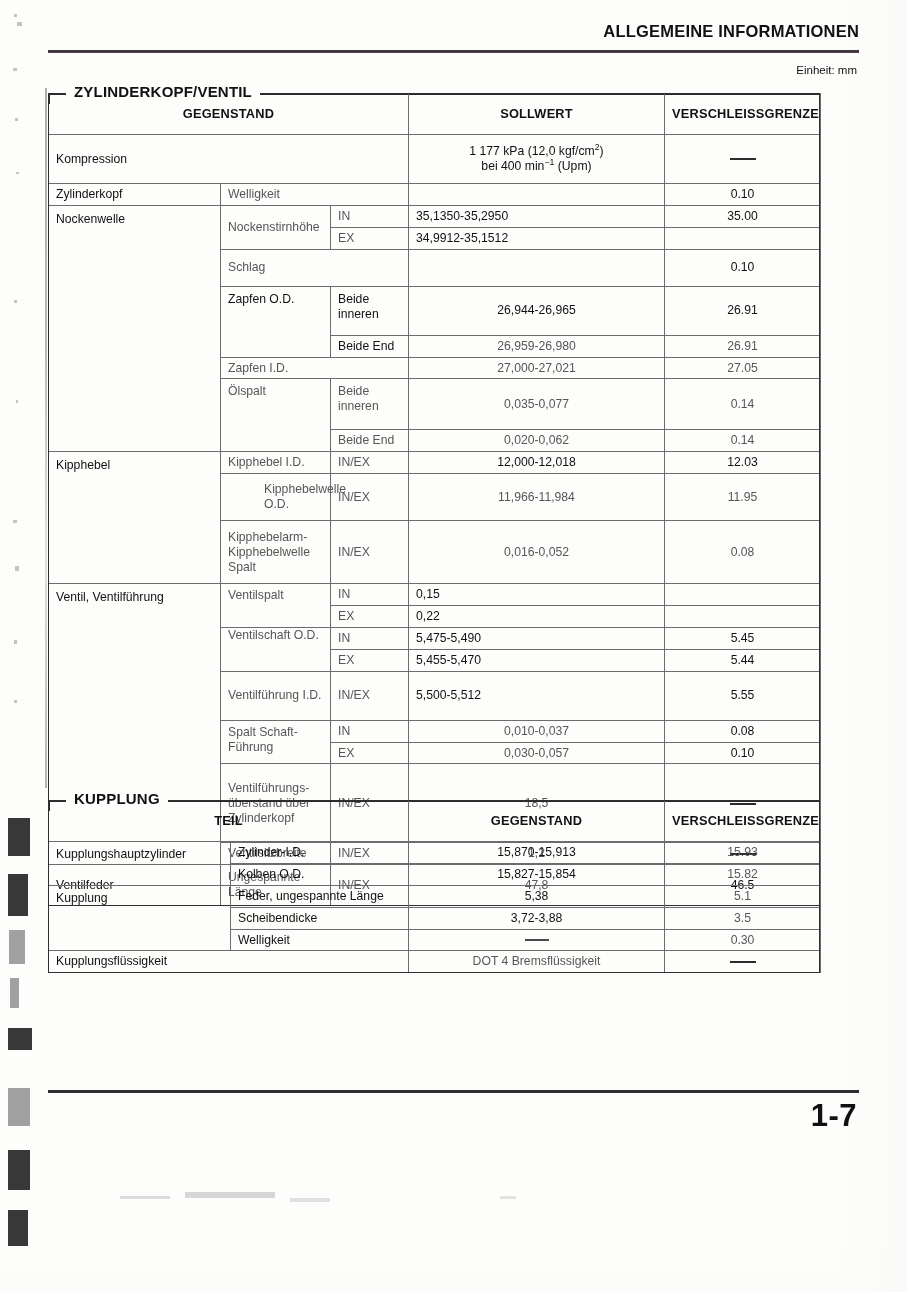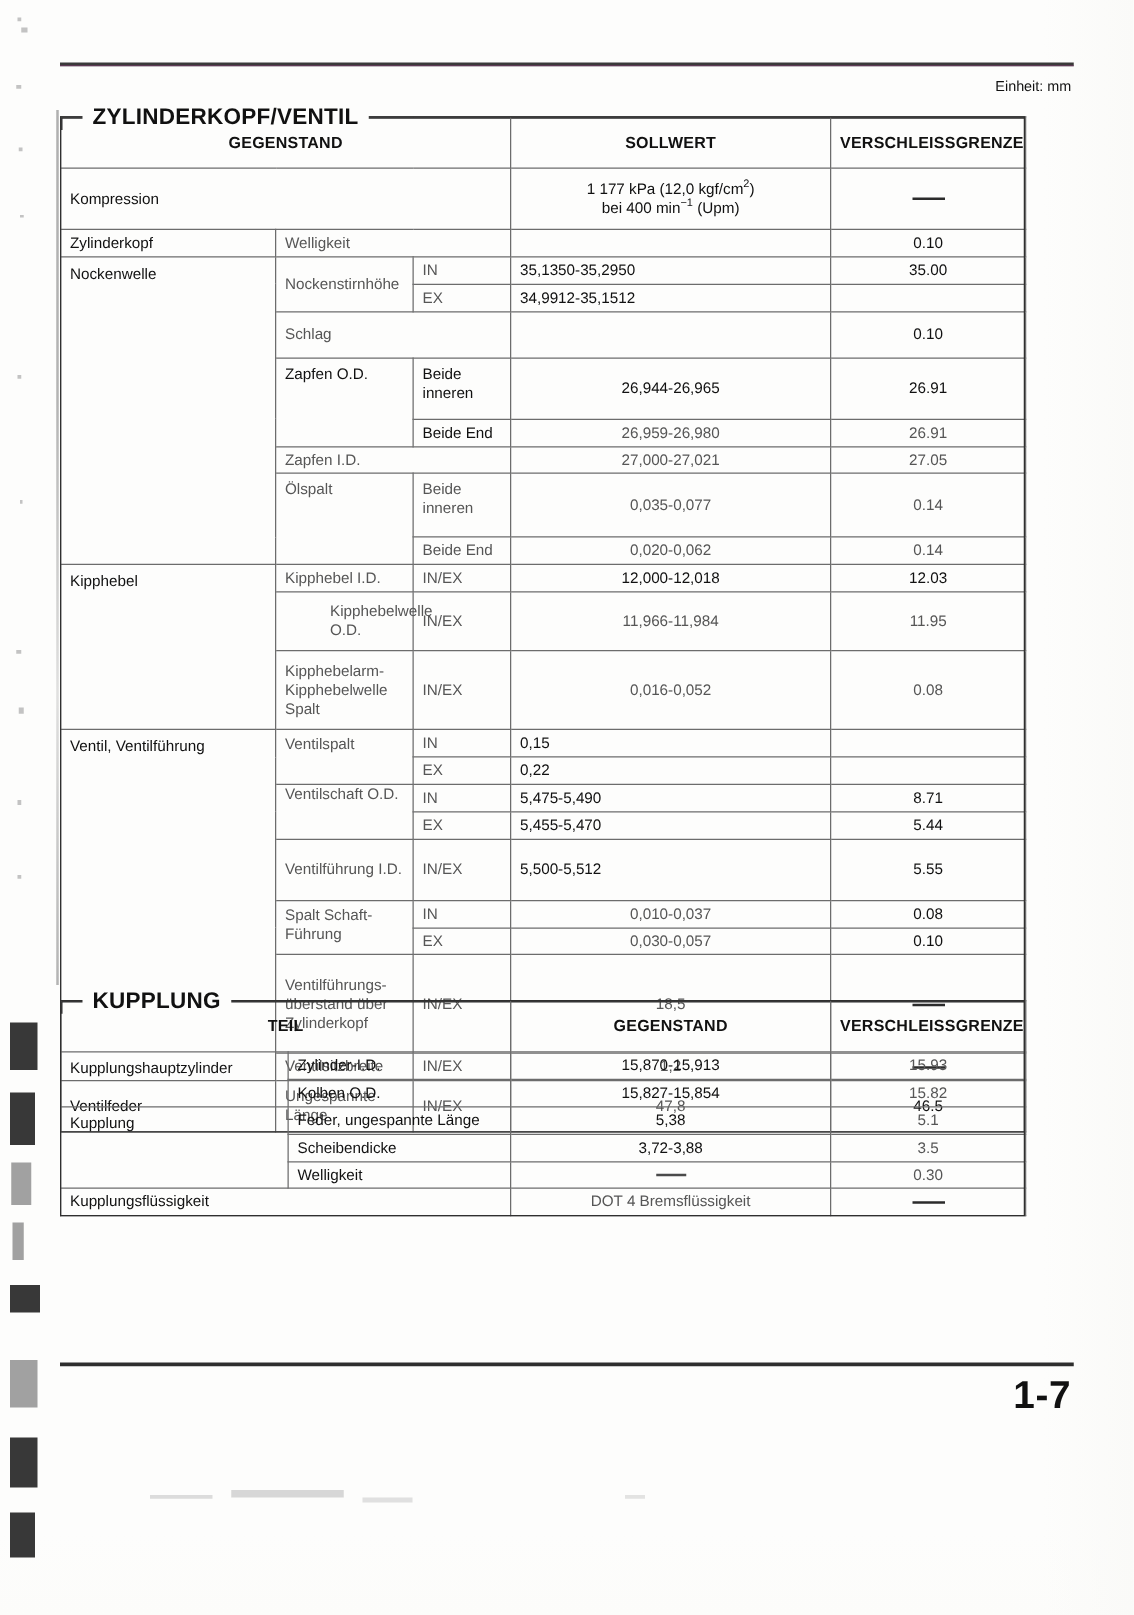--- a/index.html
+++ b/index.html
@@ -91,21 +91,21 @@
     position: absolute;
     left: 48px;
     width: 772px;
   }
   .section-caption {
     position: absolute;
     left: 18px;
     top: -10px;
     background: #fdfdfc;
     padding: 0 8px;
-    font-size: 18px;
+    font-size: 15px;
     font-weight: bold;
     letter-spacing: 0.2px;
     white-space: nowrap;
     z-index: 3;
   }
   .caption-rule {
     position: absolute;
     left: 0;
     right: 0;
     top: 0;
@@ -209,20 +209,23 @@
   }
 </style>
 </head>
 <body>
 
 <div id="page">
 
   <div class="scan-tint"></div>
   <div class="gutter-line"></div>
 
+  <div class="doc-header">
+    <div class="title">ALLGEMEINE INFORMATIONEN</div>
+  </div>
   <div class="header-rule"></div>
   <div class="unit-label">Einheit: mm</div>
 
   <div class="section" style="top:93px;">
     <div class="caption-rule"></div>
     <div class="caption-tick"></div>
     <div class="section-caption">ZYLINDERKOPF/VENTIL</div>
 
     <div class="tbl-wrap" style="margin-top:0;">
     <table class="spec">
@@ -337,21 +340,21 @@
         <tr>
           <td class="faded">EX</td>
           <td class="val-b">0,22</td>
           <td class="val"></td>
         </tr>
 
         <tr>
           <td class="faded" rowspan="2" style="vertical-align:top; padding-top:0;">Ventilschaft O.D.</td>
           <td class="faded">IN</td>
           <td class="val-b">5,475-5,490</td>
-          <td class="val">8.71</td>
+          <td class="val">5.45</td>
         </tr>
         <tr>
           <td class="faded">EX</td>
           <td class="val-b">5,455-5,470</td>
           <td class="val">5.44</td>
         </tr>
 
         <tr>
           <td class="faded" style="height:42px;margin-top:24px;">Ventilführung I.D.</td>
           <td class="faded">IN/EX</td>

